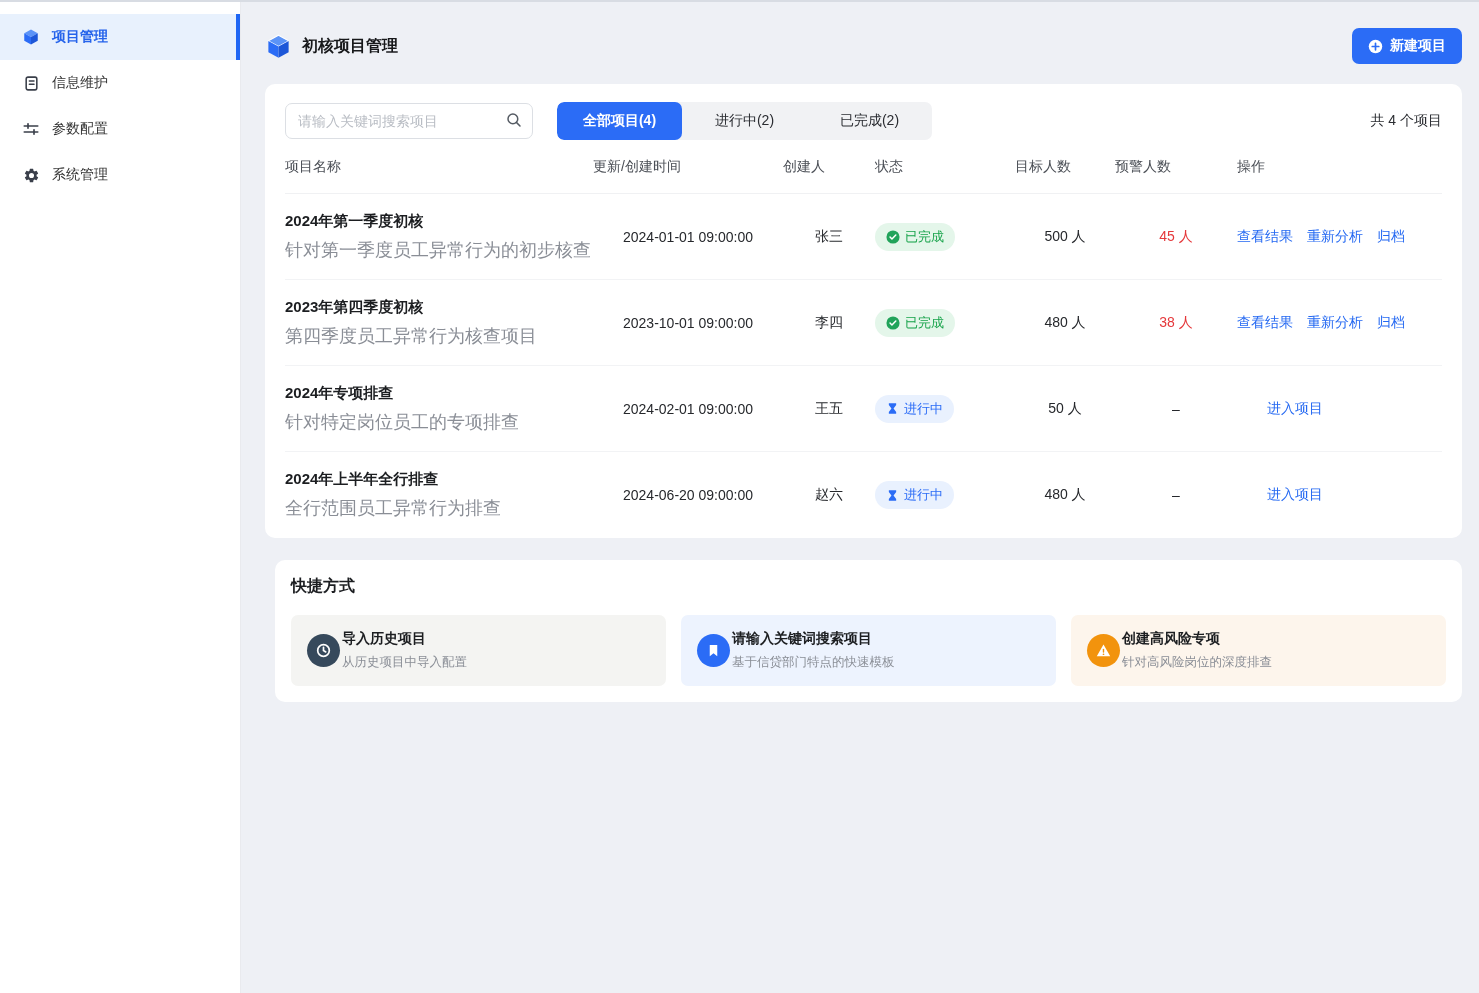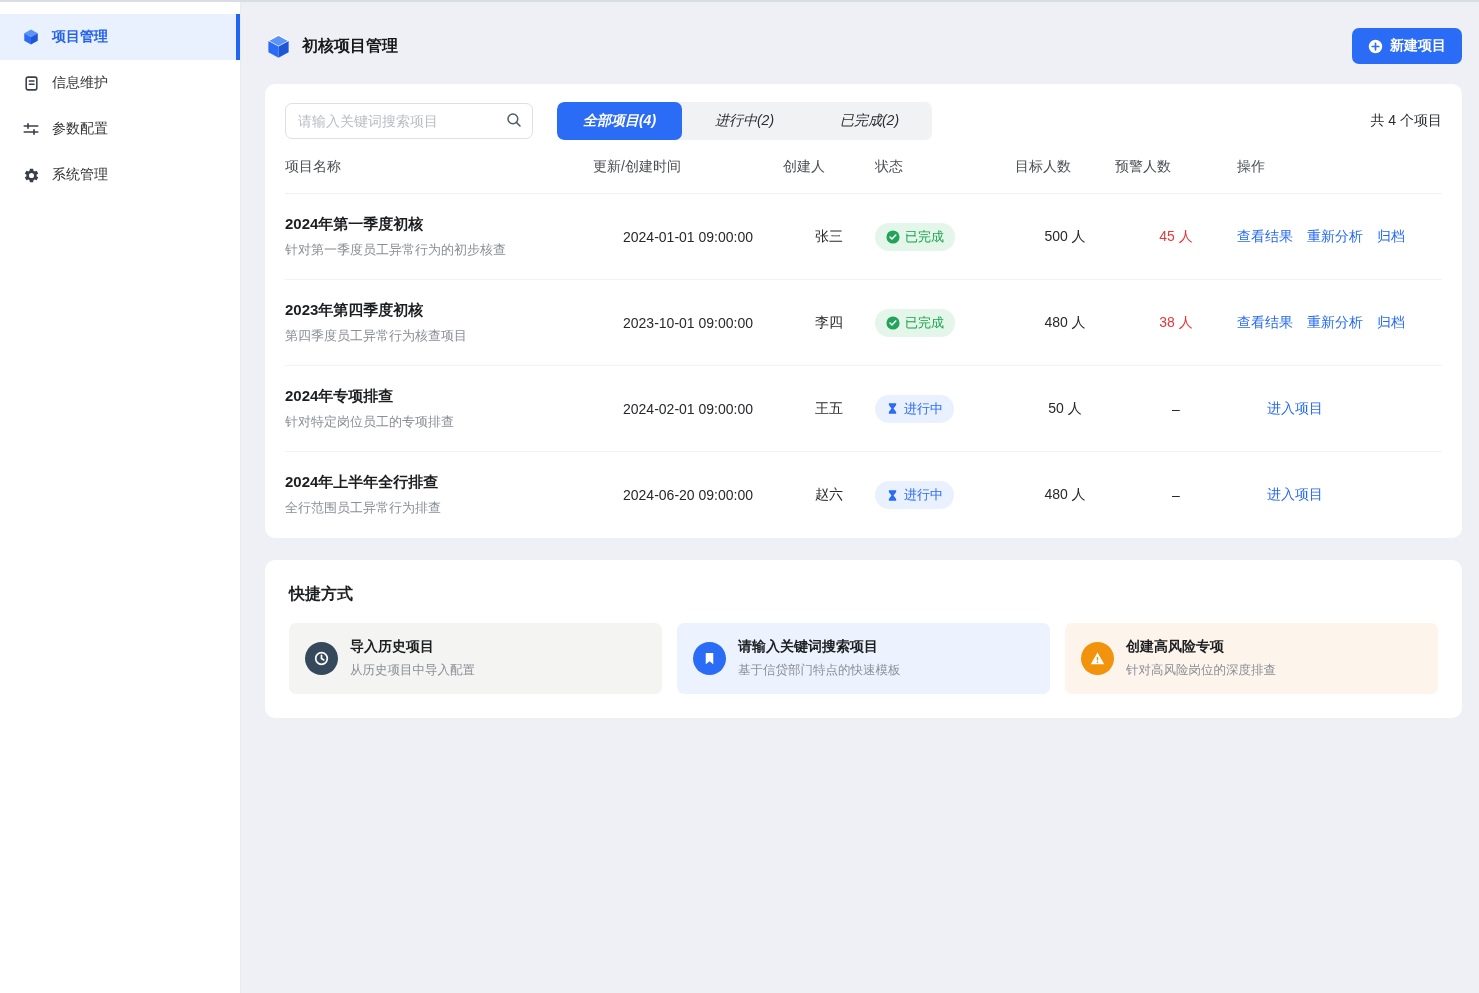--- a/index.html
+++ b/index.html
@@ -23,44 +23,44 @@
   .card { background:#fff; border-radius:10px; margin-top:14px; }
   .table-card { padding:18px 20px 0 20px; }
 
   
   .filter-row { display:flex; align-items:center; }
   .search-box { position:relative; width:248px; }
   .search-box input { width:100%; height:36px; border:1px solid #dcdfe4; border-radius:7px; padding:0 34px 0 12px; font-size:14px; color:#333; outline:none; font-family:inherit; }
   .search-box input::placeholder { color:#b9bdc4; }
   .search-box .mag { position:absolute; right:10px; top:8px; width:18px; height:18px; cursor:pointer; }
   .tabs { display:flex; background:#f1f2f4; border-radius:7px; margin-left:24px; overflow:hidden; }
-  .tab { width:125px; height:38px; display:flex; align-items:center; justify-content:center; font-size:14px; color:#2a2c31; cursor:pointer;font-style:italic; }
+  .tab { width:125px; height:38px; display:flex; align-items:center; justify-content:center; font-size:14px; color:#2a2c31; cursor:pointer; }
   .tab.active { background:#2b6cf6; color:#fff; font-weight:bold; border-radius:7px; }
   .total-count { margin-left:auto; font-size:14px; color:#2a2c31; }
 
   
   .tgrid { display:grid; grid-template-columns:308px 190px 92px 140px 100px 122px 1fr; align-items:center; }
   .thead { height:54px; color:#4b4f56; font-size:14px; border-bottom:1px solid #f0f1f3; }
   .trow { min-height:86px; border-bottom:1px solid #f2f3f5; }
   .trow:last-child { border-bottom:none; }
   .cell-name .pname { font-size:15px; font-weight:bold; color:#1c1e21; }
-  .cell-name .pdesc { font-size:13px; color:#8a8e96; margin-top:7px; }
+  .cell-name .pdesc { font-size:18px; color:#8a8e96; margin-top:7px; }
   .cell { font-size:14px; color:#26282c;text-align:center; }
   .warn-red { color:#e5383b; }
   .badge { display:inline-flex; align-items:center; gap:5px; font-size:13px; border-radius:999px; padding:5px 11px; }
   .badge.done { background:#e4f6ea; color:#17a34a; }
   .badge.ongoing { background:#e9f1fe; color:#2b6cf6; }
   .actions { display:flex; gap:14px; }
   .link { color:#2569f2; font-size:14px; cursor:pointer; text-decoration:none; white-space:nowrap; }
 
   
-  .quick-card { padding:24px; margin-top:22px; }
+  .quick-card { padding:16px; margin-top:22px;margin-left:10px; }
   .quick-title { font-size:16px; font-weight:bold; color:#1c1e21; }
   .quick-grid { display:flex; gap:15px; margin-top:18px; }
-  .qcard { flex:1; border-radius:7px; padding:15px 16px; display:flex; align-items:center; gap:12px; cursor:pointer; }
+  .qcard { flex:1; border-radius:7px; padding:15px 16px; display:flex; align-items:center; gap:2px; cursor:pointer; }
   .qcard.gray { background:#f4f4f2; }
   .qcard.blue { background:#edf3fe; }
   .qcard.green { background:#eef7f1; }
   .qcard.orange { background:#fdf5ec; }
   .qicon { width:33px; height:33px; min-width:33px; border-radius:50%; display:flex; align-items:center; justify-content:center; }
   .qicon.navy { background:#36495c; }
   .qicon.blue { background:#2b6cf6; }
   .qicon.green { background:#22a055; }
   .qicon.orange { background:#f2930d; }
   .qtitle { font-size:14px; font-weight:bold; color:#1c1e21; }

